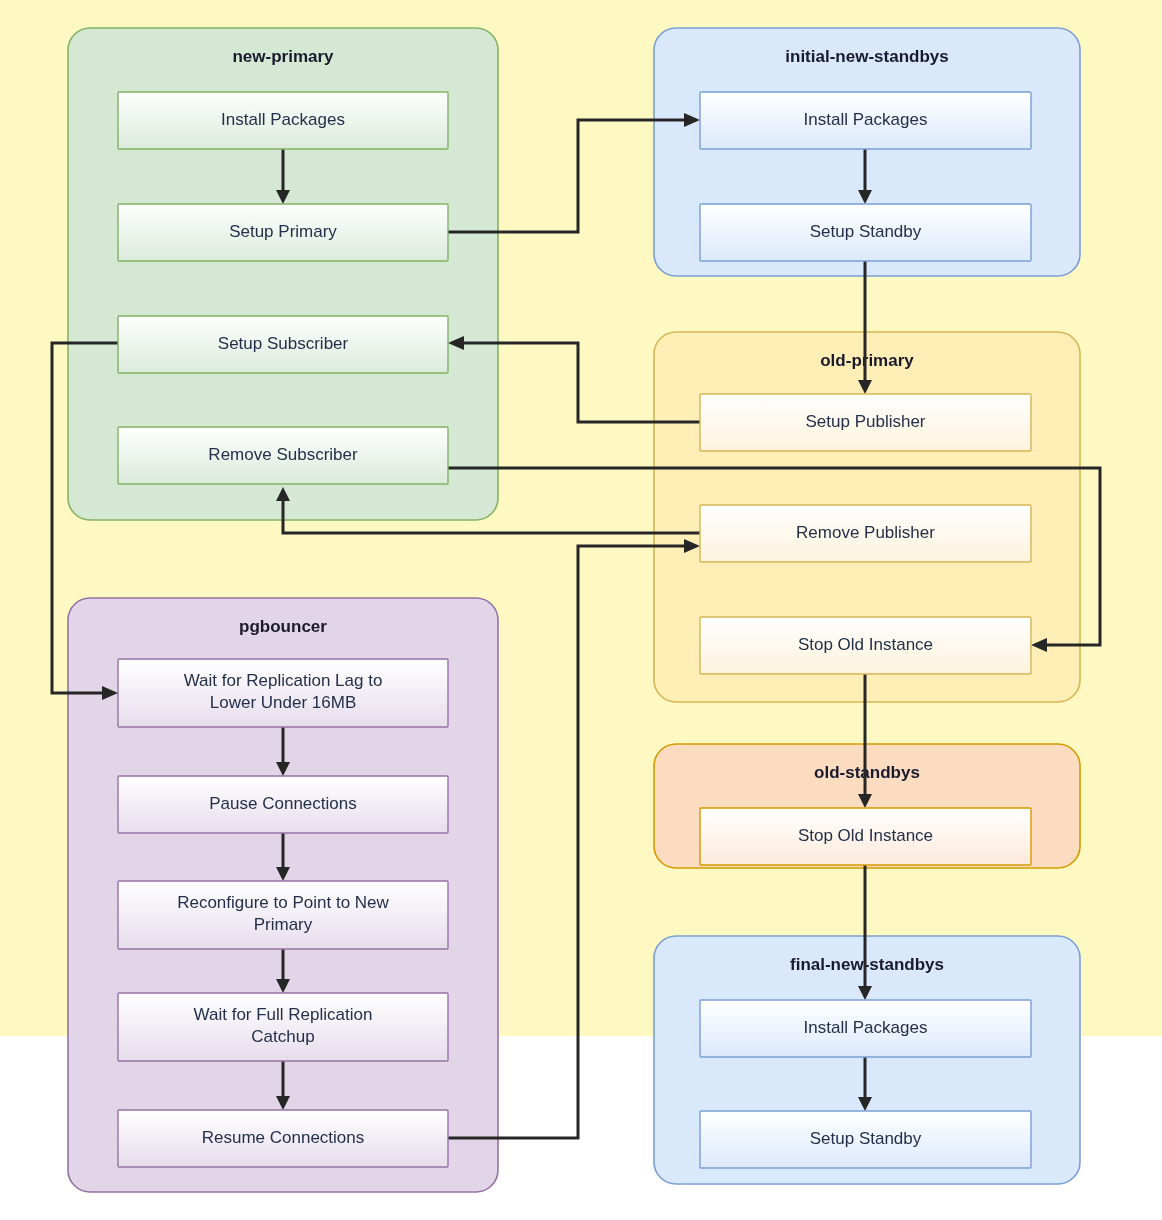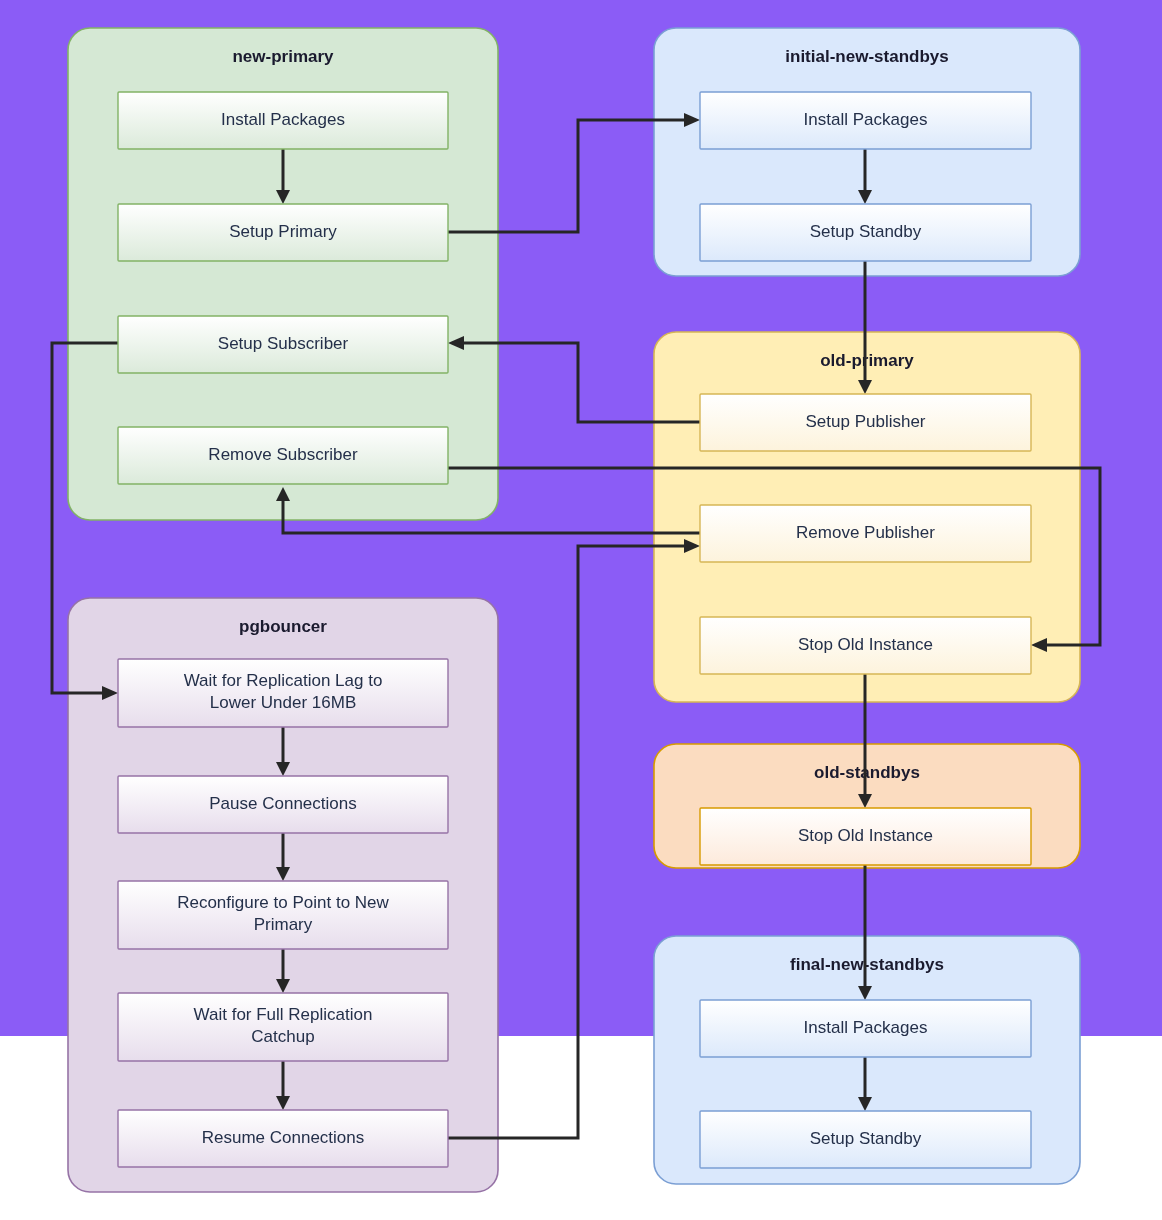--- a/index.html
+++ b/index.html
@@ -1,18 +1,18 @@
 <!DOCTYPE html>
 <html><head>
 <meta charset="utf-8">
 <style>
   html,body{margin:0;padding:0;background:#ffffff;}
   body{width:1162px;height:1220px;overflow:hidden;
        font-family:"Liberation Sans",sans-serif;}
-  #stage{position:relative;width:1162px;height:1036px;background:#8b5cf6;}
+  #stage{position:relative;width:1162px;height:1036px;background:#fef9c3;}
   svg.diagram{position:absolute;left:0;top:0;width:1162px;height:1220px;display:block;}
   .cluster-rect{stroke-width:1.6;}
   .cluster-label{font-weight:bold;font-size:17px;fill:#1a1a2e;
                  text-anchor:middle;dominant-baseline:middle;}
   .node-rect{stroke-width:1.4;}
   .node-label{font-size:17px;fill:#24304a;text-anchor:middle;
               dominant-baseline:middle;}
   .edge-path{fill:none;stroke:#262626;stroke-width:3;}
   .edge-head{fill:#262626;stroke:none;}
 </style>

